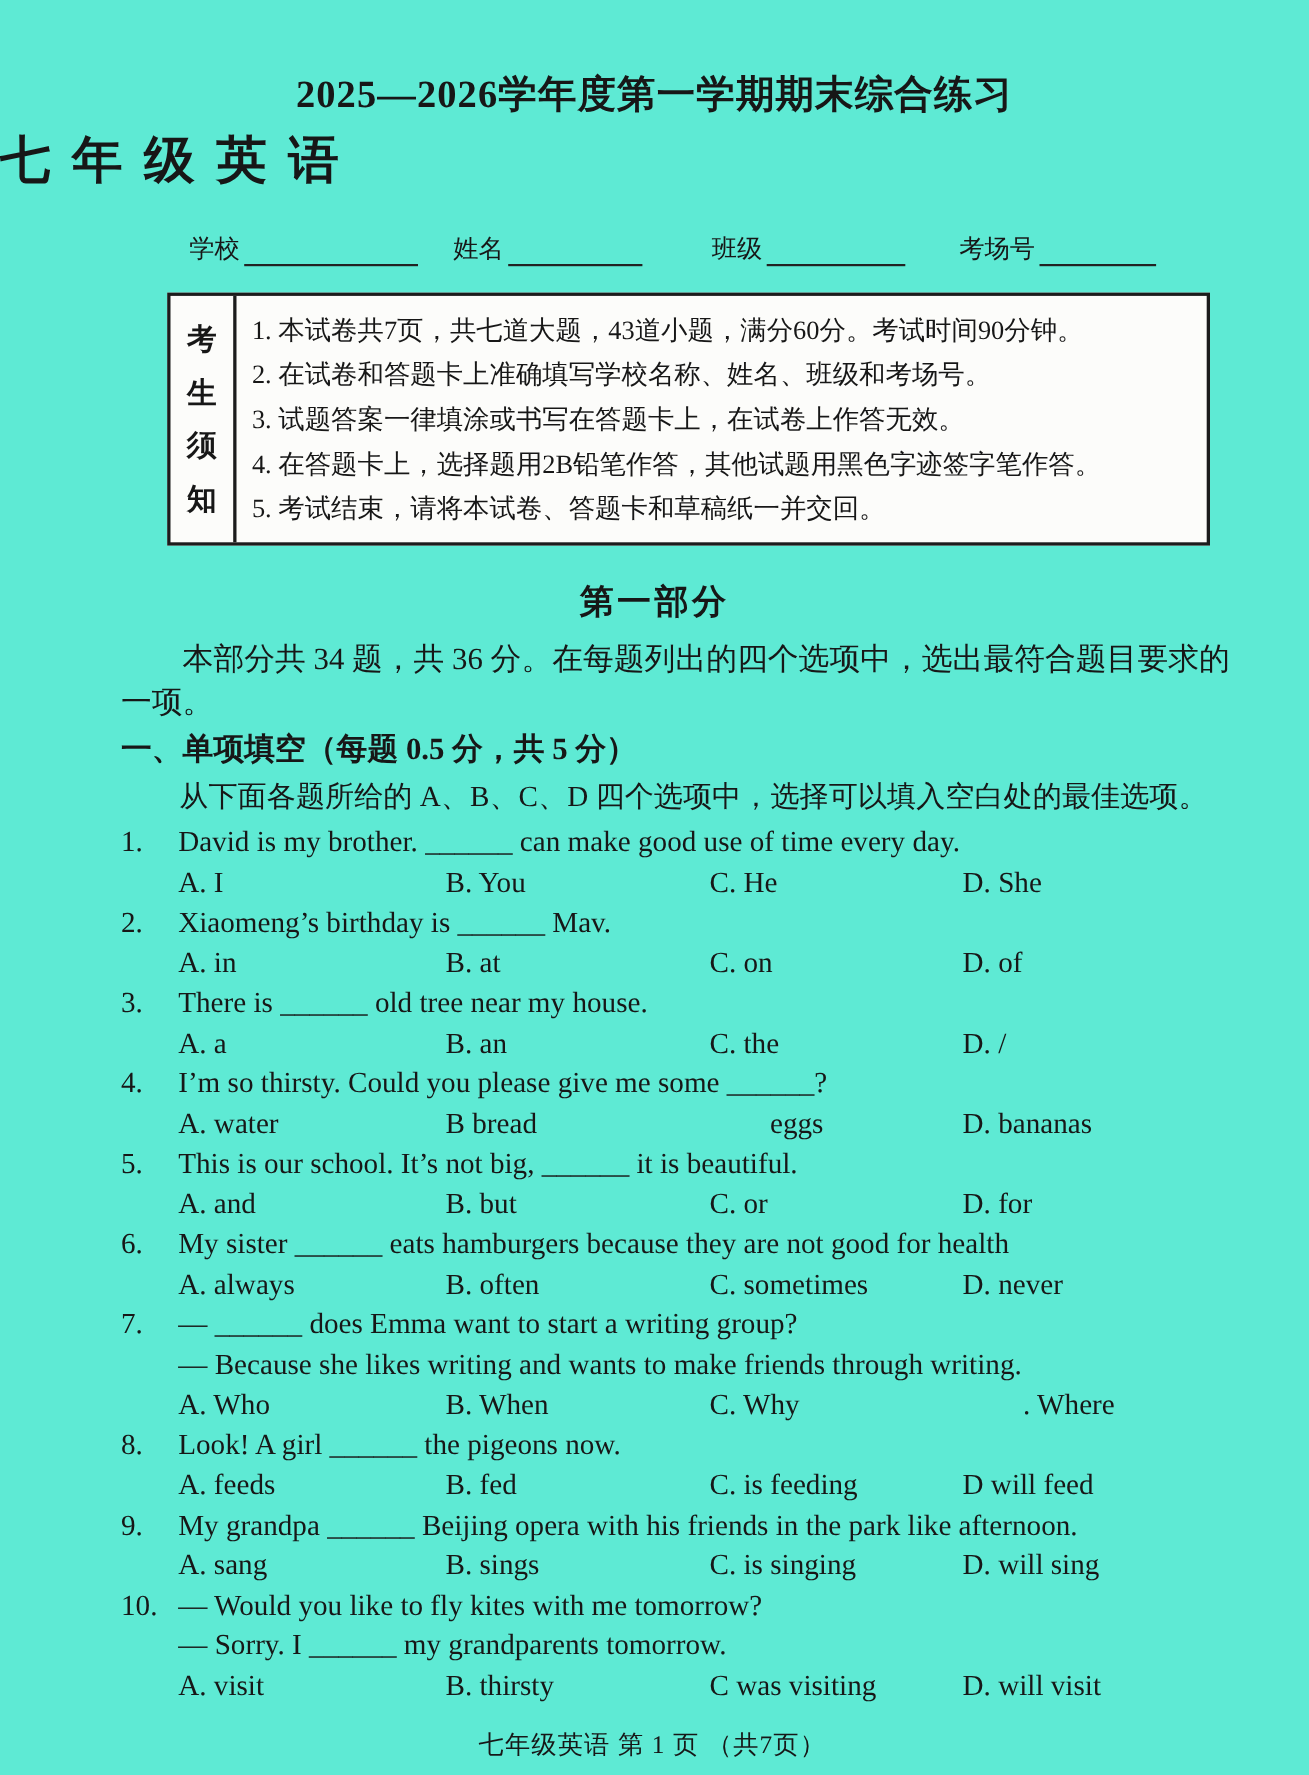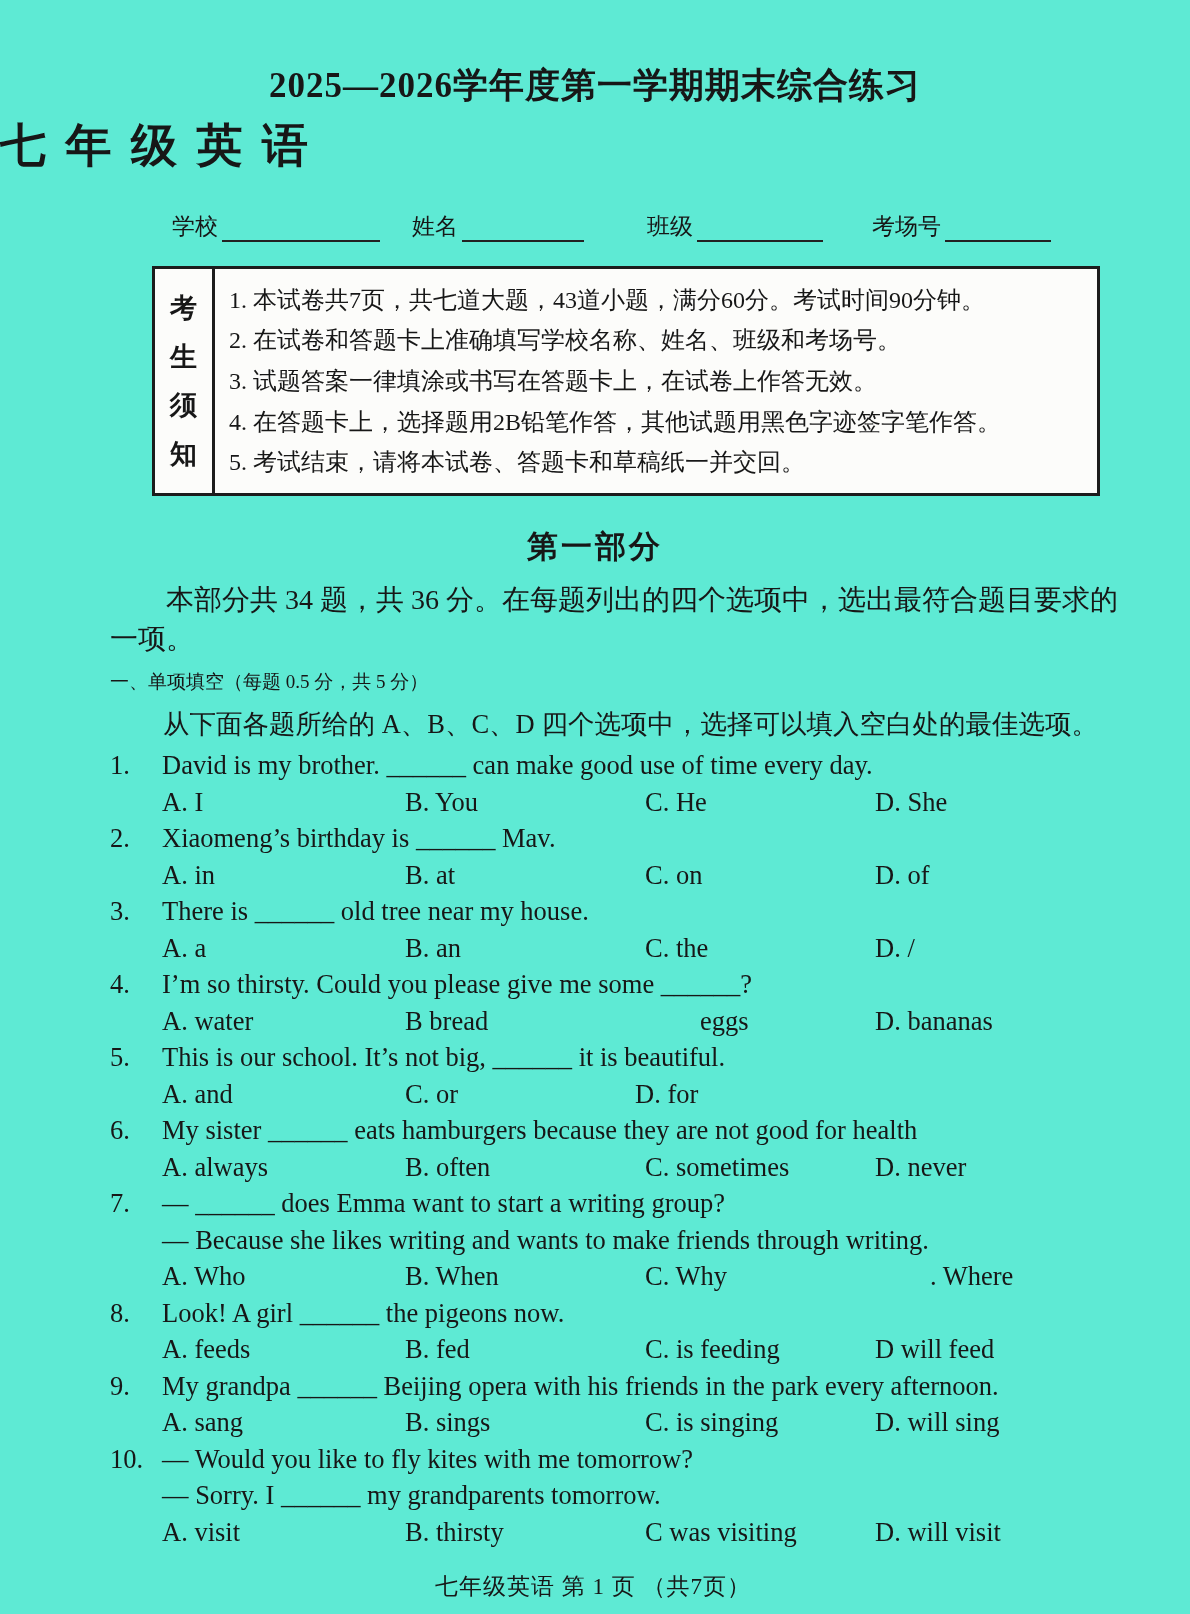--- a/index.html
+++ b/index.html
@@ -82,21 +82,21 @@
   .part-heading {
     margin-top: 30px;
     text-align: center;
     font-size: 31px;
     font-weight: 700;
     letter-spacing: 3px;
   }
   .content { margin: 12px 50px 0 110px; }
   .intro-1 { font-size: 28px; line-height: 39px; text-indent: 2em; white-space: nowrap; }
   .intro-2 { font-size: 28px; line-height: 39px; }
-  .sec-heading { font-size: 19px; font-weight: 400; line-height: 44px; margin-top: 2px; }
+  .sec-heading { font-size: 28px; font-weight: 700; line-height: 44px; margin-top: 2px; }
   .sec-instr { font-size: 26.5px; line-height: 40px; text-indent: 2em; white-space: nowrap; }
 
   .question-list { margin-top: 3px; }
   .q-row { display: flex; font-size: 26.5px; line-height: 36.5px; }
   .q-num { flex: none; width: 52px; }
   .q-stem { flex: 1; white-space: nowrap; }
   .q-stem2 { margin-left: 52px; font-size: 26.5px; line-height: 36.5px; white-space: nowrap; }
   .q-options { display: flex; margin-left: 52px; font-size: 26.5px; line-height: 36.5px; }
   .opt { white-space: nowrap; }
   .opt-a { flex: none; width: 243px; }
@@ -219,20 +219,21 @@
         </div>
       </div>
 
       <div class="question">
         <div class="q-row">
           <span class="q-num">5.</span>
           <span class="q-stem">This is our school. It’s not big, ______ it is beautiful.</span>
         </div>
         <div class="q-options">
           <span class="opt opt-a">A. and</span>
+          <span class="opt opt-b">B. but</span>
           <span class="opt opt-c">C. or</span>
           <span class="opt opt-d">D. for</span>
         </div>
       </div>
 
       <div class="question">
         <div class="q-row">
           <span class="q-num">6.</span>
           <span class="q-stem">My sister ______ eats hamburgers because they are not good for health</span>
         </div>
@@ -267,21 +268,21 @@
           <span class="opt opt-a">A. feeds</span>
           <span class="opt opt-b">B. fed</span>
           <span class="opt opt-c">C. is feeding</span>
           <span class="opt opt-d">D  will feed</span>
         </div>
       </div>
 
       <div class="question">
         <div class="q-row">
           <span class="q-num">9.</span>
-          <span class="q-stem">My grandpa ______ Beijing opera with his friends in the park every afternoon.</span>
+          <span class="q-stem">My grandpa ______ Beijing opera with his friends in the park like afternoon.</span>
         </div>
         <div class="q-options">
           <span class="opt opt-a">A. sang</span>
           <span class="opt opt-b">B. sings</span>
           <span class="opt opt-c">C. is singing</span>
           <span class="opt opt-d">D. will sing</span>
         </div>
       </div>
 
       <div class="question">

